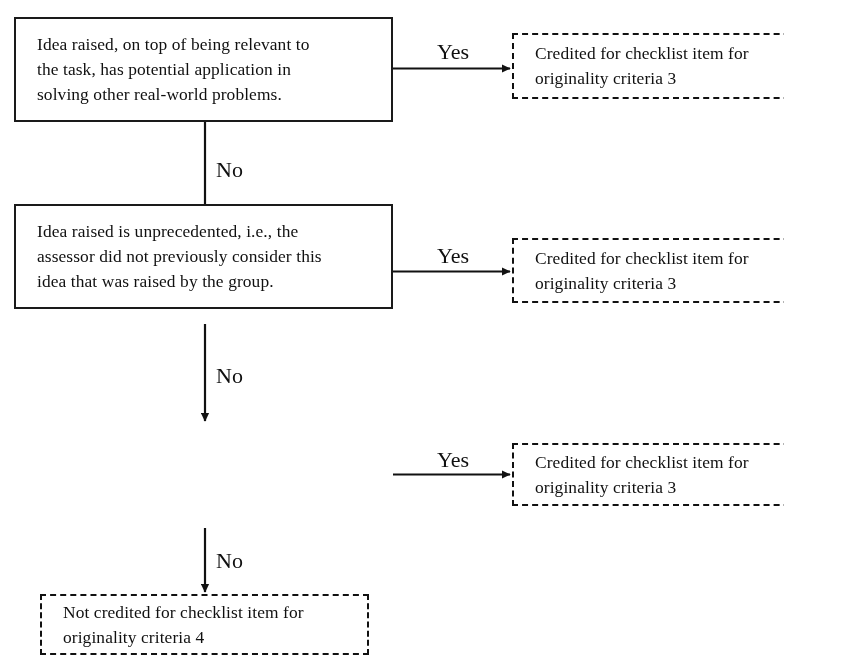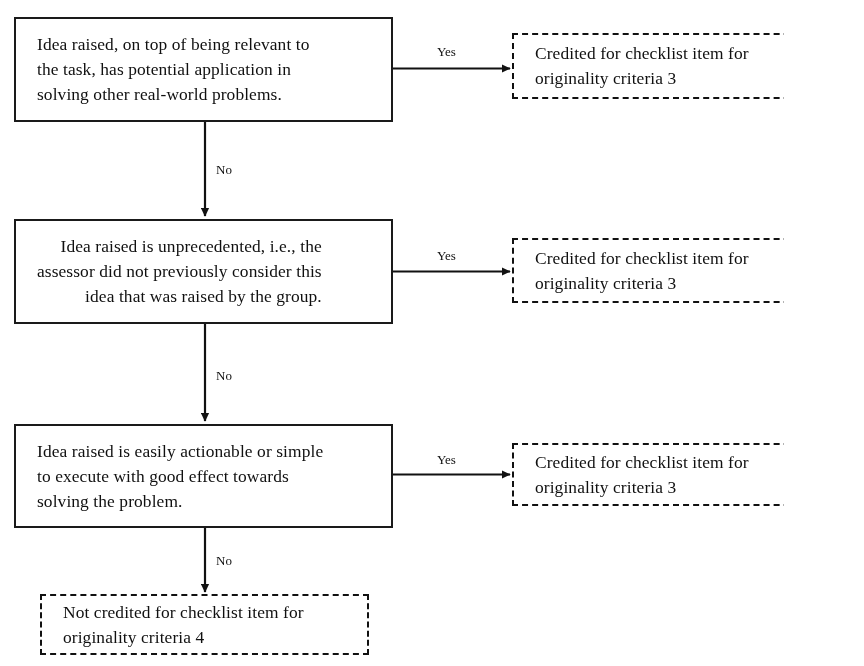--- a/index.html
+++ b/index.html
@@ -35,21 +35,21 @@
   .node-text {
     font-size: 17.4px;
     line-height: 25px;
     letter-spacing: 0.1px;
     padding: 0 10px 0 21px;
     white-space: pre-line;
     color: #101010;
   }
   .edge-label {
     position: absolute;
-    font-size: 13px;
+    font-size: 22px;
     line-height: 20px;
     color: #101010;
     white-space: nowrap;
   }
   .svg-layer {
     position: absolute;
     left: 0;
     top: 0;
     width: 864px;
     height: 666px;
@@ -80,31 +80,26 @@
 
     <line x1="205" y1="528" x2="205" y2="592" stroke="#111111" stroke-width="2.2" marker-end="url(#arrowhead)"></line>
   </svg>
 
   <div class="node node-solid" style="left:14px; top:17px; width:379px; height:105px;">
     <div class="node-text">Idea raised, on top of being relevant to
 the task, has potential application in
 solving other real-world problems.</div>
   </div>
 
-  <div class="node node-solid" style="left:14px; top:219px; width:379px; height:105px;text-align:right;">
+  <div class="node node-solid" style="left:14px; top:204px; width:379px; height:105px;">
     <div class="node-text">Idea raised is unprecedented, i.e., the
 assessor did not previously consider this
 idea that was raised by the group.</div>
   </div>
 
-  <div class="node node-solid" style="left:14px; top:424px; width:379px; height:104px;">
-    <div class="node-text">Idea raised is easily actionable or simple
-to execute with good effect towards
-solving the problem.</div>
-  </div>
 
   <div class="node node-dashed" style="left:512px; top:33px; width:328px; height:66px;">
     <div class="node-text">Credited for checklist item for
 originality criteria 3</div>
   </div>
 
   <div class="node node-dashed" style="left:512px; top:238px; width:328px; height:65px;">
     <div class="node-text">Credited for checklist item for
 originality criteria 3</div>
   </div>

